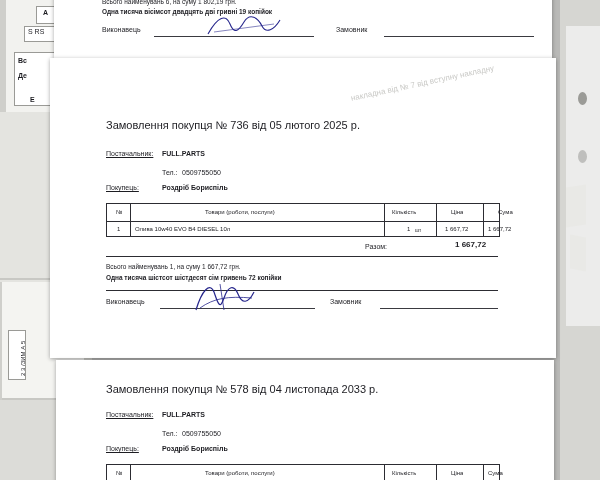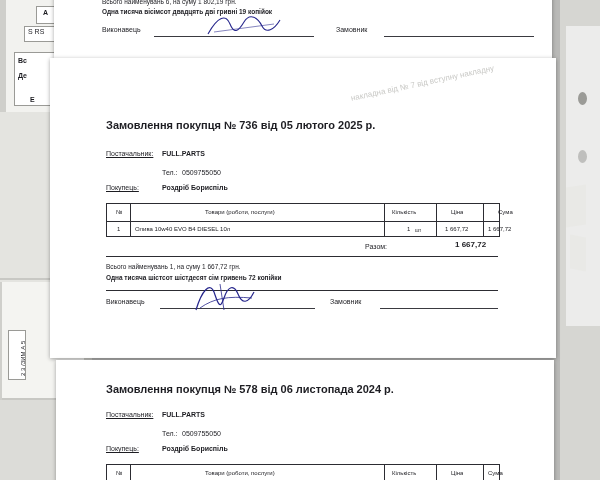--- a/index.html
+++ b/index.html
@@ -33,21 +33,21 @@
   .docpad{position:absolute;left:0;top:0;right:0;bottom:0;}
 
   .line{position:absolute;background:#2c2c32;height:1px;}
   .vline{position:absolute;background:#2c2c32;width:1px;}
 
   .t{position:absolute;white-space:nowrap;color:#1d1d22;}
   .f6{font-size:6px;}
   .f65{font-size:6.5px;}
   .f7{font-size:7px;}
   .f8{font-size:8px;}
-  .f11{font-size:11px;font-weight:bold;}
+  .f11{font-size:11px;font-weight:normal;}
   .b{font-weight:bold;}
   .u{text-decoration:underline;}
 
   .rule{position:absolute;height:1px;background:#3a3a40;}
 
   
   .tbl{position:absolute;border:1px solid #2c2c32;}
   .tbl .cell{position:absolute;font-size:6px;color:#1d1d22;white-space:nowrap;overflow:hidden;}
   .tbl .hdr{font-weight:normal;}
 
@@ -169,21 +169,21 @@
     <svg class="sig" style="left:140px;top:222px;" width="70" height="34" viewBox="0 0 70 34">
       <path d="M6 30 C12 10, 20 2, 24 12 C28 24, 30 30, 34 18 C38 6, 44 4, 48 14 C52 24, 58 24, 64 12" fill="none" stroke="#26268c" stroke-width="1.2"></path>
       <path d="M10 28 C24 18, 38 16, 62 18" fill="none" stroke="#26268c" stroke-width="0.8"></path>
       <path d="M30 4 L34 30" fill="none" stroke="#26268c" stroke-width="0.8"></path>
     </svg>
   </div>
 </div>
 
 <div class="sheet shadow" id="doc-bot">
   <div class="docpad">
-    <div class="t f11" style="left:50px;top:23px;">Замовлення покупця № 578 від 06 листопада 2024 р.</div>
+    <div class="t f11" style="left:50px;top:23px;">Замовлення покупця № 578 від 04 листопада 2033 р.</div>
 
     <div class="t f7 u" style="left:50px;top:51px;">Постачальник:</div>
     <div class="t f7 b" style="left:106px;top:51px;">FULL.PARTS</div>
 
     <div class="t f7" style="left:106px;top:70px;">Тел.:</div>
     <div class="t f7" style="left:126px;top:70px;">0509755050</div>
 
     <div class="t f7 u" style="left:50px;top:85px;">Покупець:</div>
     <div class="t f7 b" style="left:106px;top:85px;">Роздріб Бориспіль</div>
 

